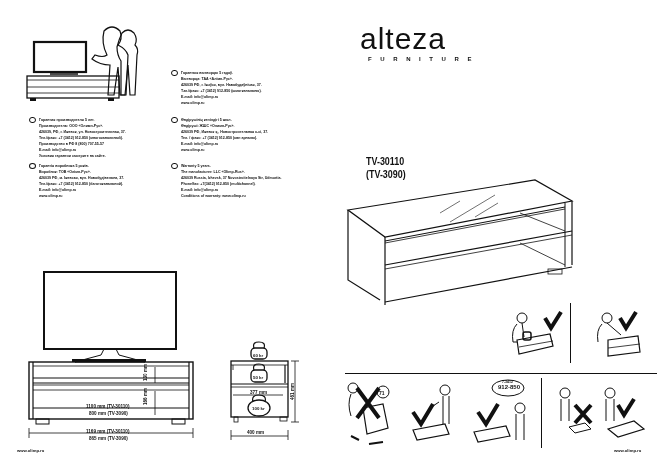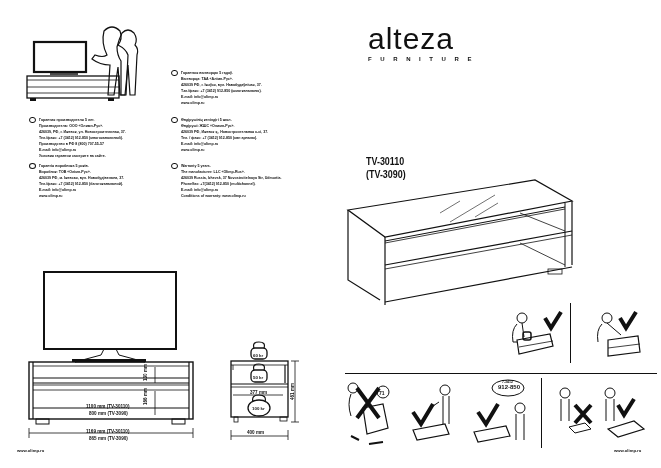--- a/index.html
+++ b/index.html
@@ -161,21 +161,21 @@
 
 <div class="dim abs" style="left:253px;top:353px;font-size:4.4px">60 kr</div>
 <div class="dim abs" style="left:253px;top:375px;font-size:4.4px">50 kr</div>
 <div class="dim abs" style="left:250px;top:390px">377 mm</div>
 <div class="dim abs" style="left:252px;top:406px;font-size:4.4px">100 kr</div>
 <div class="dim abs" style="left:247px;top:430px">400 mm</div>
 <div class="dim abs" style="left:290px;top:400px;transform:rotate(-90deg);transform-origin:left top">461 mm</div>
 
 <div class="footer abs" style="left:17px;top:448px">www.olimp.ru</div>
 
-<div class="abs logo" style="left:368px;top:22px">alteza</div>
+<div class="abs logo" style="left:360px;top:22px">alteza</div>
 <div class="abs logo-sub" style="left:368px;top:56px">FURNITURE</div>
 
 <div class="abs model" style="left:366px;top:155px">
   <div>TV-30110</div>
   <div>(TV-3090)</div>
 </div>
 
 <svg style="left:340px;top:165px" width="250" height="140" viewBox="0 0 250 140">
   <path d="M8 45 L195 15 L232 36 L45 72 Z" fill="none" stroke="#111" stroke-width="1.2"></path>
   <path d="M8 45 L8 115 L40 135" fill="none" stroke="#111" stroke-width="1.2"></path>

